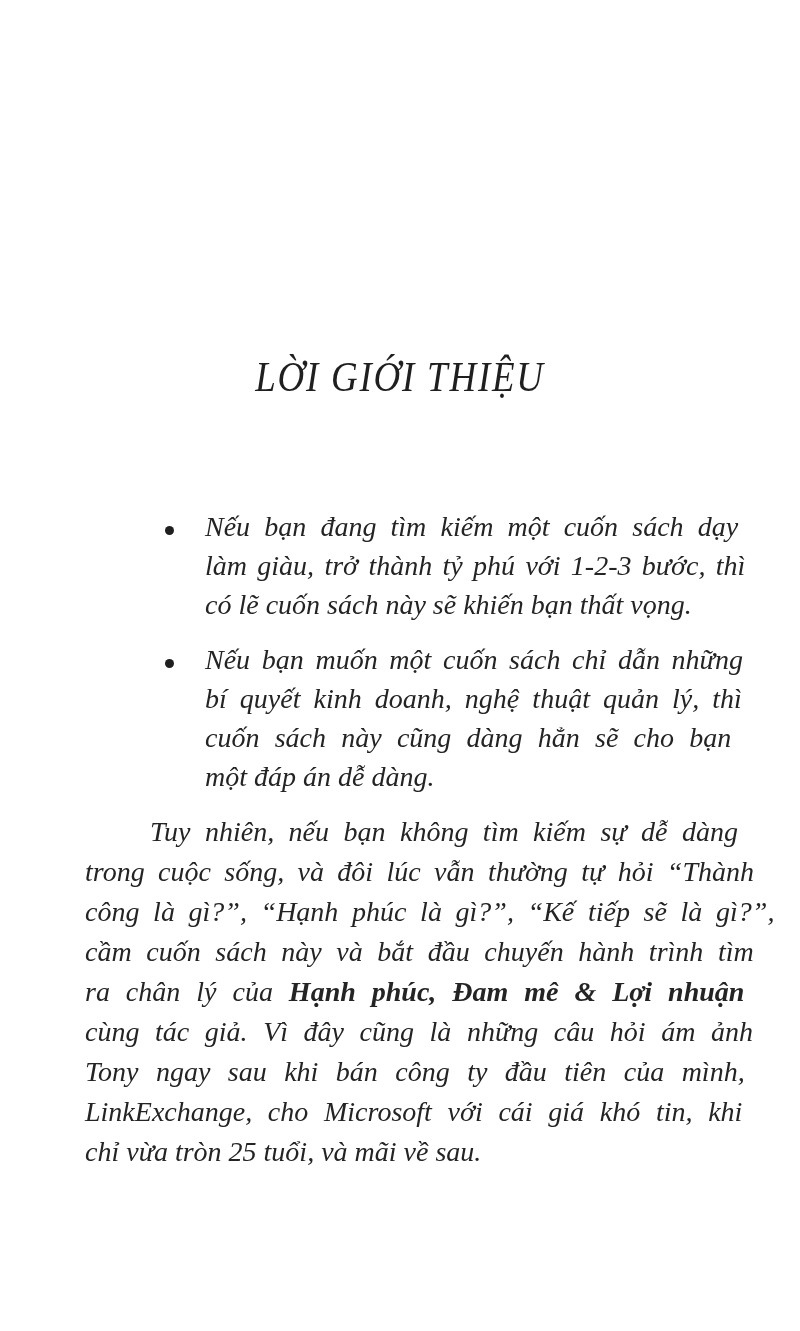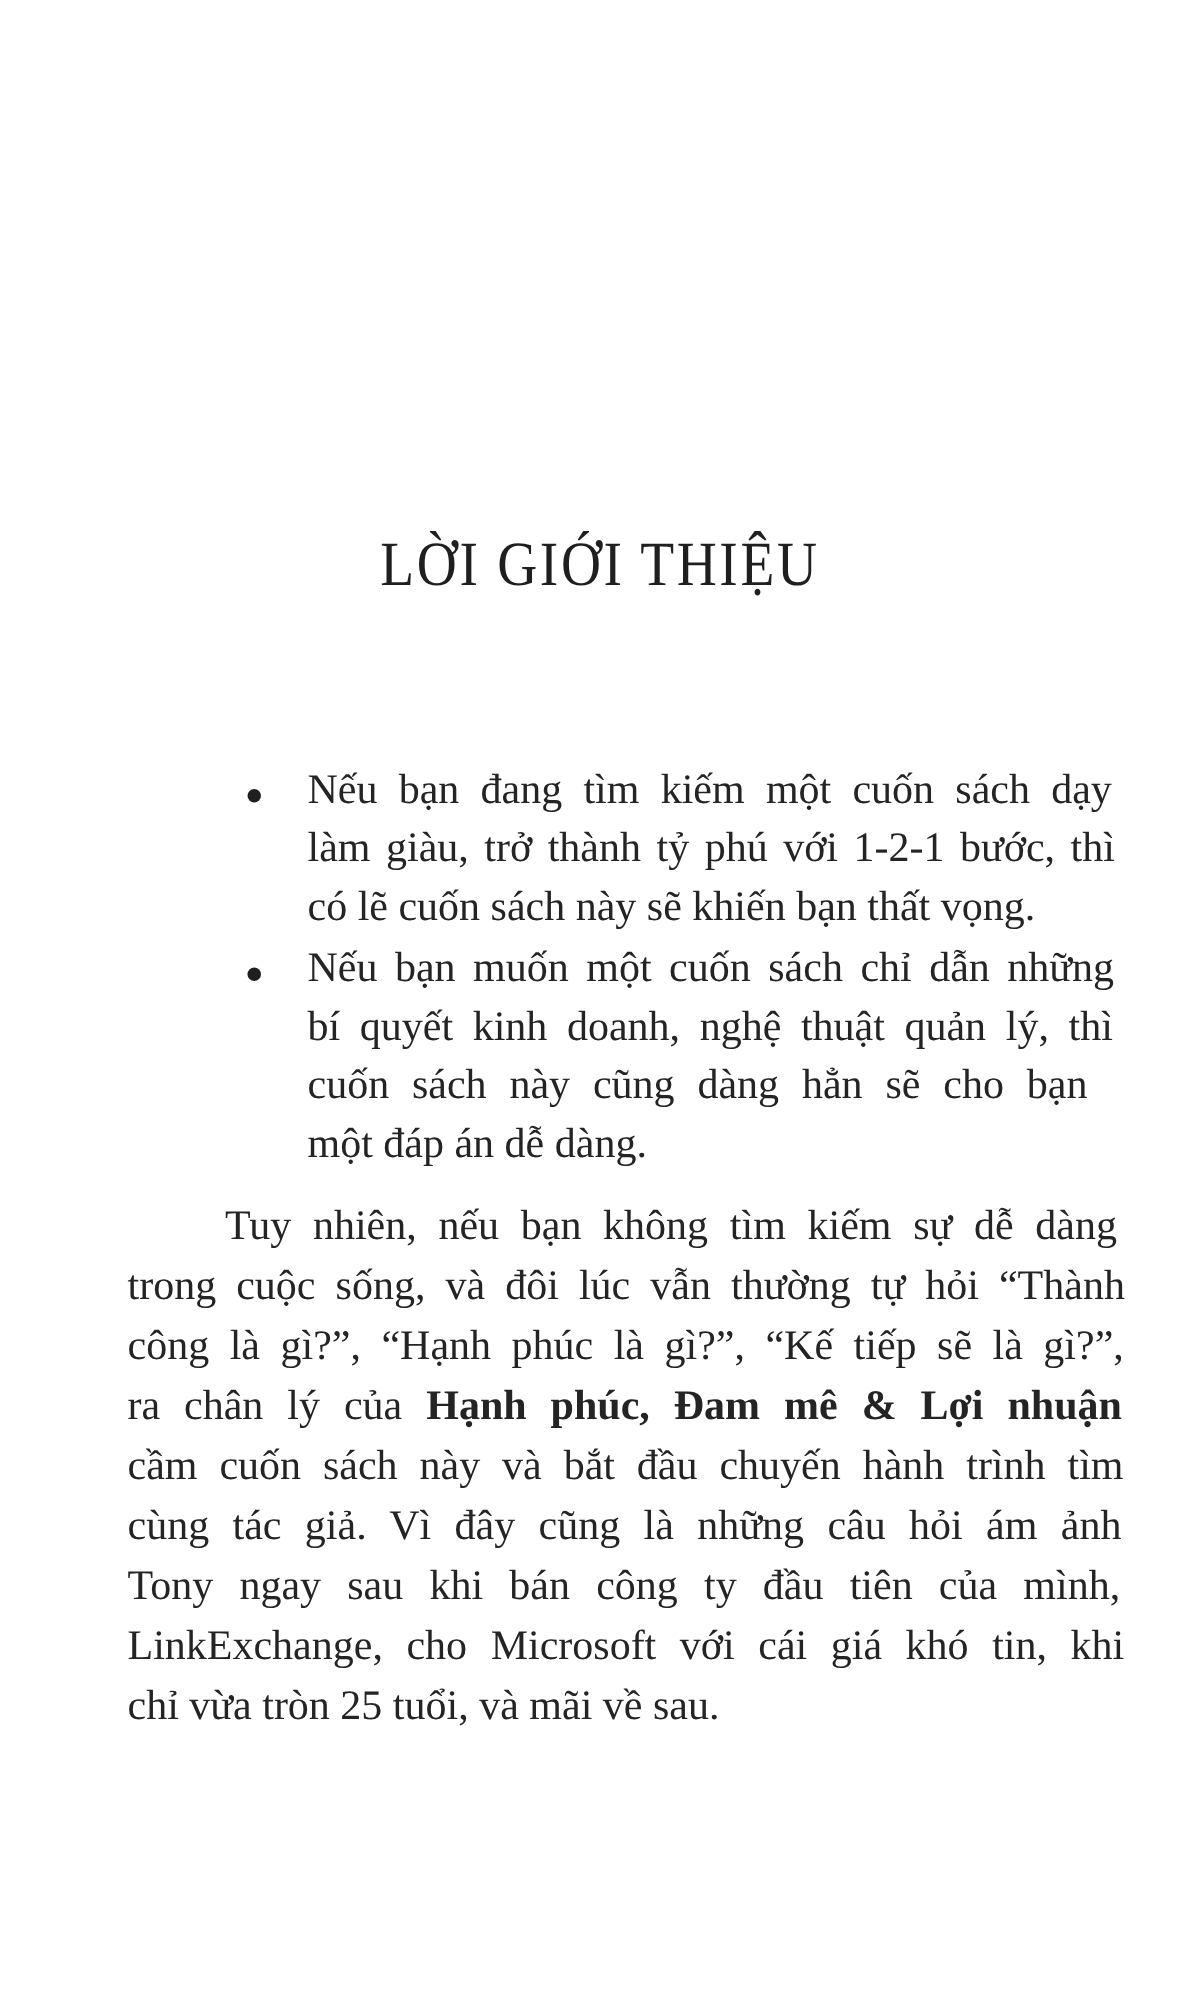--- a/index.html
+++ b/index.html
@@ -12,20 +12,21 @@
     background: #ffffff;
     overflow: hidden;
     position: relative;
     font-family: "Liberation Serif", "DejaVu Serif", serif;
     color: #242424;
   }
   .page {
     position: absolute;
     inset: 0;
     background: #ffffff;
+    font-style: italic;
   }
   .chapter-title {
     position: absolute;
     top: 353px;
     left: 0;
     width: 800px;
     margin: 0;
     text-align: center;
     font-size: 42px;
     font-weight: normal;
@@ -41,21 +42,21 @@
     top: 507px;
     width: 622px;
     font-size: 28px;
     color: #242424;
   }
   .bullet-item {
     position: relative;
     padding-left: 120px;
   }
   .bullet-item + .bullet-item {
-    margin-top: 2px;
+    margin-top: 16px;
   }
   .bullet-dot {
     position: absolute;
     left: 80px;
     top: 19px;
     width: 9px;
     height: 9px;
     border-radius: 50%;
     background: #1f1f1f;
   }
@@ -88,36 +89,36 @@
 <body>
 
 <div class="page">
   <h1 class="chapter-title">LỜI GIỚI THIỆU</h1>
 
   <div class="content">
     <div id="bullet-list">
         <div class="bullet-item">
           <span class="bullet-dot"></span>
           <div class="tline"><span class="fit" style="word-spacing: 7.15234px;"><span>Nếu bạn đang tìm kiếm một cuốn sách dạy</span></span></div>
-          <div class="tline"><span class="fit" style="word-spacing: 3.33333px;"><span>làm giàu, trở thành tỷ phú với 1-2-1 bước, thì</span></span></div>
+          <div class="tline"><span class="fit" style="word-spacing: 3.33333px;"><span>làm giàu, trở thành tỷ phú với 1-2-3 bước, thì</span></span></div>
           <div class="tline last"><span class="fit"><span>có lẽ cuốn sách này sẽ khiến bạn thất vọng.</span></span></div>
         </div>
         <div class="bullet-item">
           <span class="bullet-dot"></span>
           <div class="tline"><span class="fit" style="word-spacing: 4.66602px;"><span>Nếu bạn muốn một cuốn sách chỉ dẫn những</span></span></div>
           <div class="tline"><span class="fit" style="word-spacing: 6.0625px;"><span>bí quyết kinh doanh, nghệ thuật quản lý, thì</span></span></div>
           <div class="tline"><span class="fit" style="word-spacing: 8.23633px;"><span>cuốn sách này cũng dàng hẳn sẽ cho bạn</span></span></div>
           <div class="tline last"><span class="fit"><span>một đáp án dễ dàng.</span></span></div>
         </div>
       </div>
     <div class="paragraph" id="paragraph">
         <div class="tline indent"><span class="fit" style="word-spacing: 7.47049px;"><span>Tuy nhiên, nếu bạn không tìm kiếm sự dễ dàng</span></span></div>
         <div class="tline"><span class="fit" style="word-spacing: 6.37812px;"><span>trong cuộc sống, và đôi lúc vẫn thường tự hỏi “Thành</span></span></div>
         <div class="tline"><span class="fit" style="word-spacing: 6.66903px;"><span>công là gì?”, “Hạnh phúc là gì?”, “Kế tiếp sẽ là gì?”,</span></span></div>
+        <div class="tline"><span class="fit" style="word-spacing: 7.61719px;"><span>cầm cuốn sách này và bắt đầu chuyến hành trình tìm</span></span></div>
         <div class="tline"><span class="fit" style="word-spacing: 8.975px;"><span>ra chân lý của </span><span class="bold">Hạnh phúc, Đam mê &amp; Lợi nhuận</span></span></div>
-        <div class="tline"><span class="fit" style="word-spacing: 7.61719px;"><span>cầm cuốn sách này và bắt đầu chuyến hành trình tìm</span></span></div>
         <div class="tline"><span class="fit" style="word-spacing: 8.57386px; text-align: right;"><span>cùng tác giả. Vì đây cũng là những câu hỏi ám ảnh</span></span></div>
         <div class="tline"><span class="fit" style="word-spacing: 10.4641px;"><span>Tony ngay sau khi bán công ty đầu tiên của mình,</span></span></div>
         <div class="tline"><span class="fit" style="word-spacing: 8.69922px;"><span>LinkExchange, cho Microsoft với cái giá khó tin, khi</span></span></div>
         <div class="tline last"><span class="fit"><span>chỉ vừa tròn 25 tuổi, và mãi về sau.</span></span></div>
       </div>
   </div>
 </div>
 
 </body></html>

